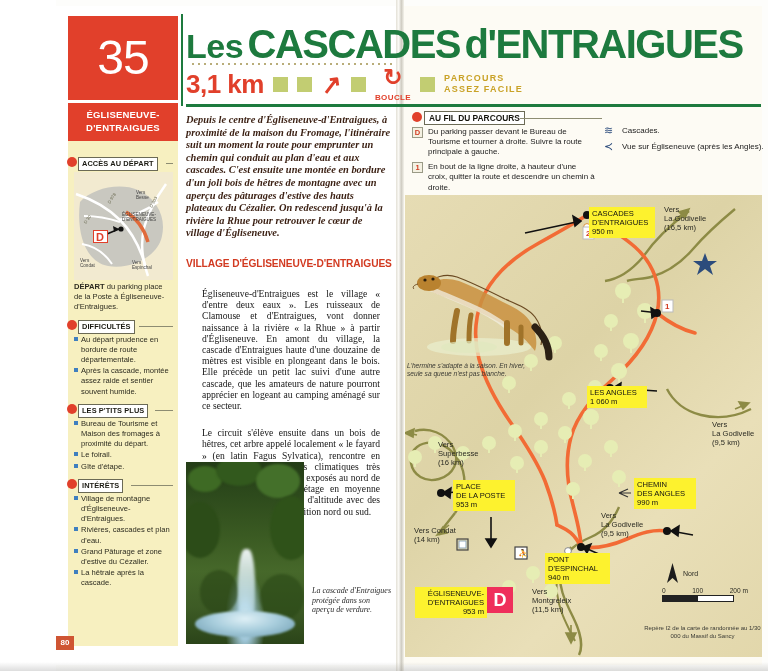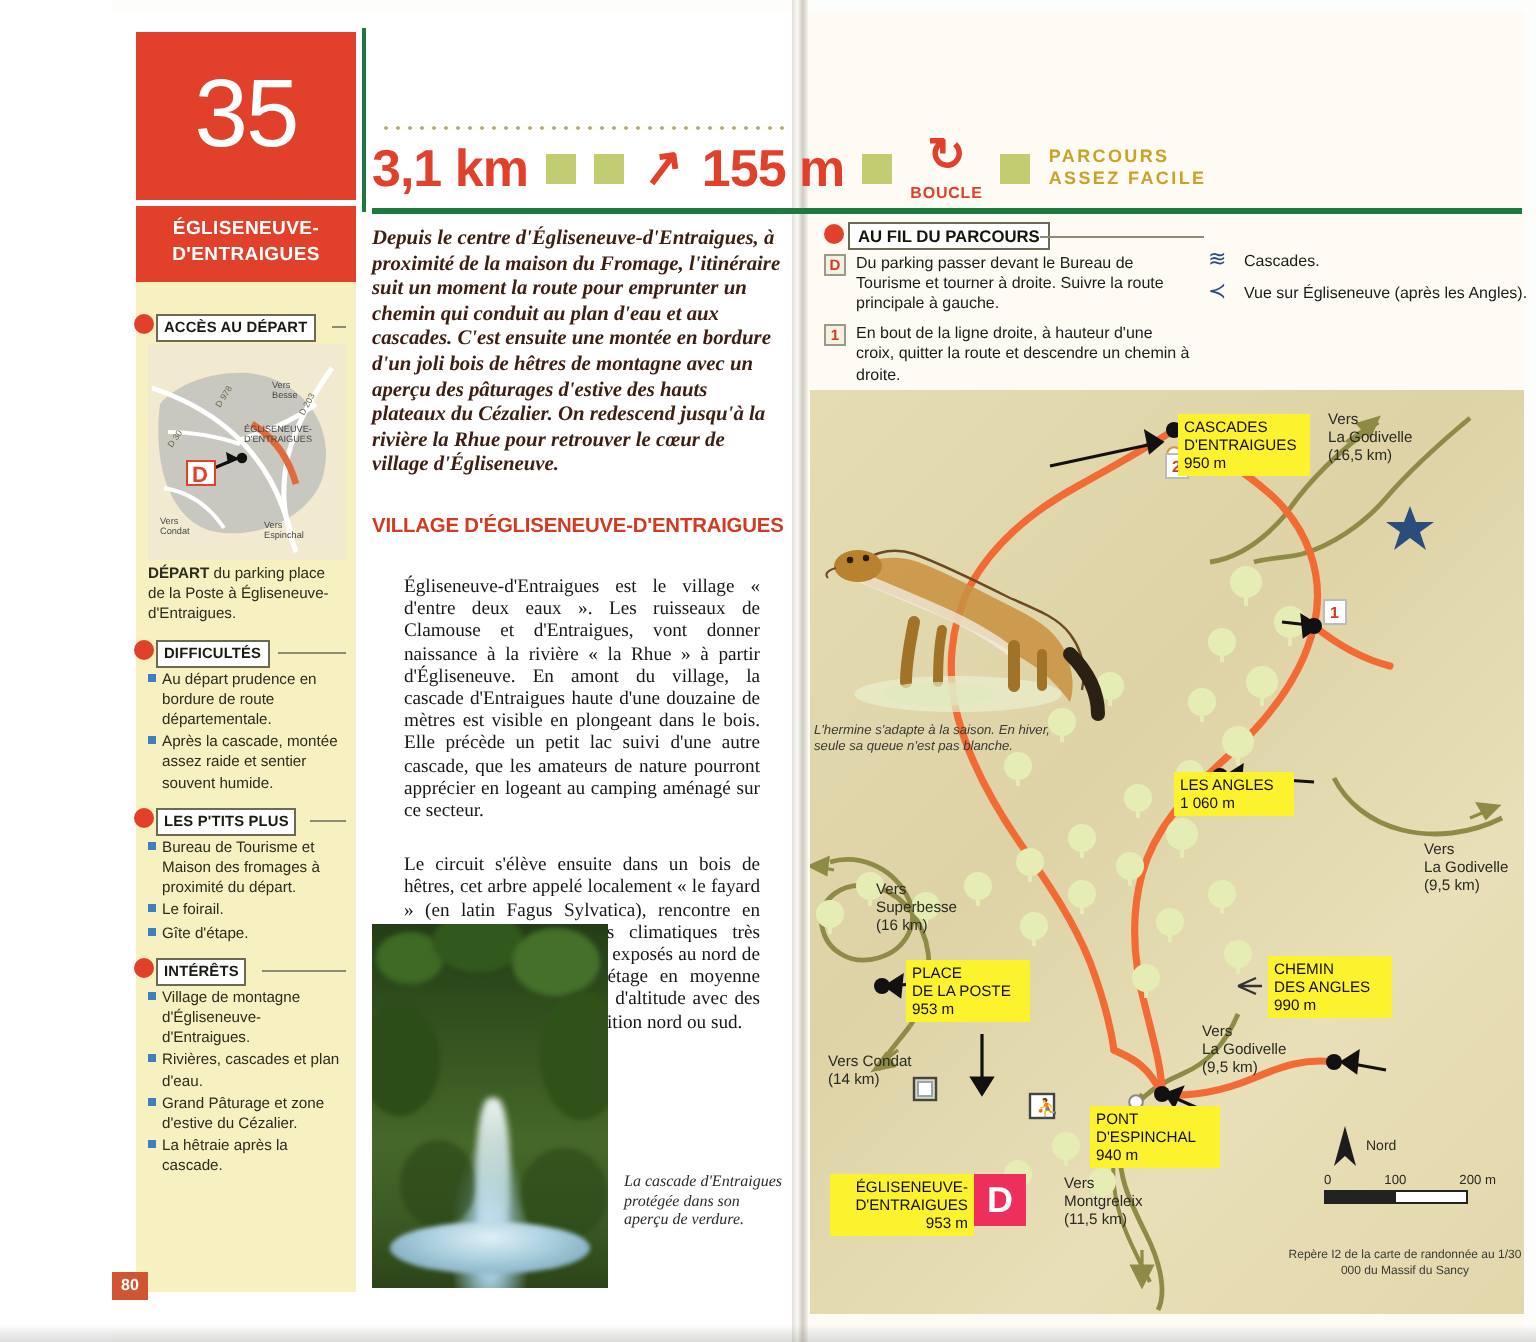--- a/index.html
+++ b/index.html
@@ -267,28 +267,32 @@
   <div class="gutter"></div>
 
   <div id="number-box">35</div>
   <div id="commune-box">
     <span>ÉGLISENEUVE-</span><br>
     <span>D'ENTRAIGUES</span>
   </div>
 
   <div id="left-vrule"></div>
 
+  <div id="title">
+    <span class="les">Les</span>
+    <span class="big">CASCADES</span>
+    <span class="big">d'</span><span class="big">ENTRAIGUES</span>
+  </div>
   <div id="dotline"></div>
 
   <div id="stats">
     <span class="val">3,1 km</span>
     <span class="sq"></span>
     <span class="sq"></span>
     <span class="arrow">↗</span>
-    <span class="val">155 m</span>
     <span class="sq"></span>
     <span class="boucle">
       <span class="glyph">↻</span>
       <span class="cap">BOUCLE</span>
     </span>
     <span class="sq"></span>
     <span class="difficulty">
       <span>PARCOURS</span><br>
       <span>ASSEZ FACILE</span>
     </span>

